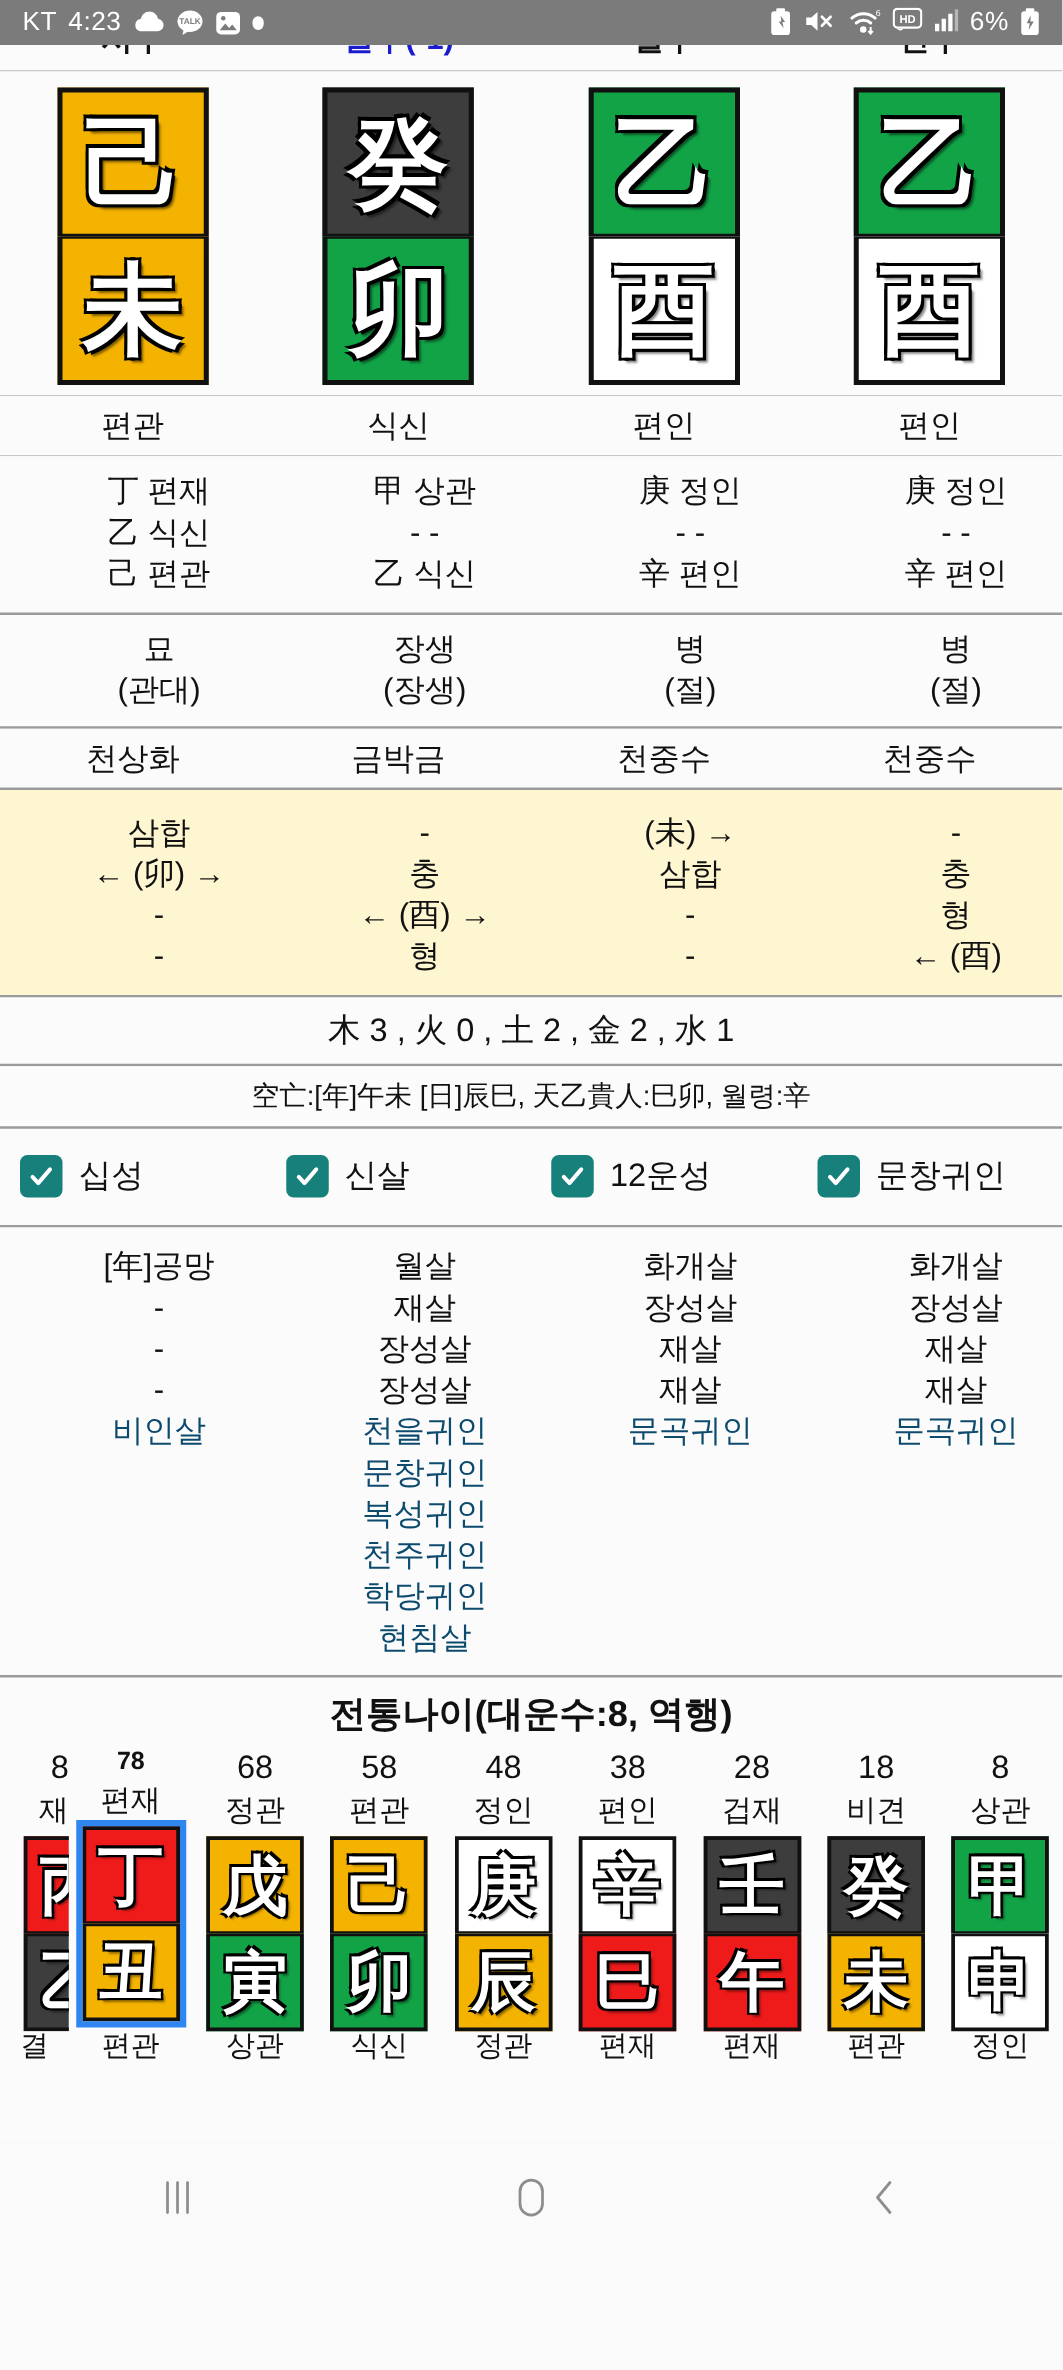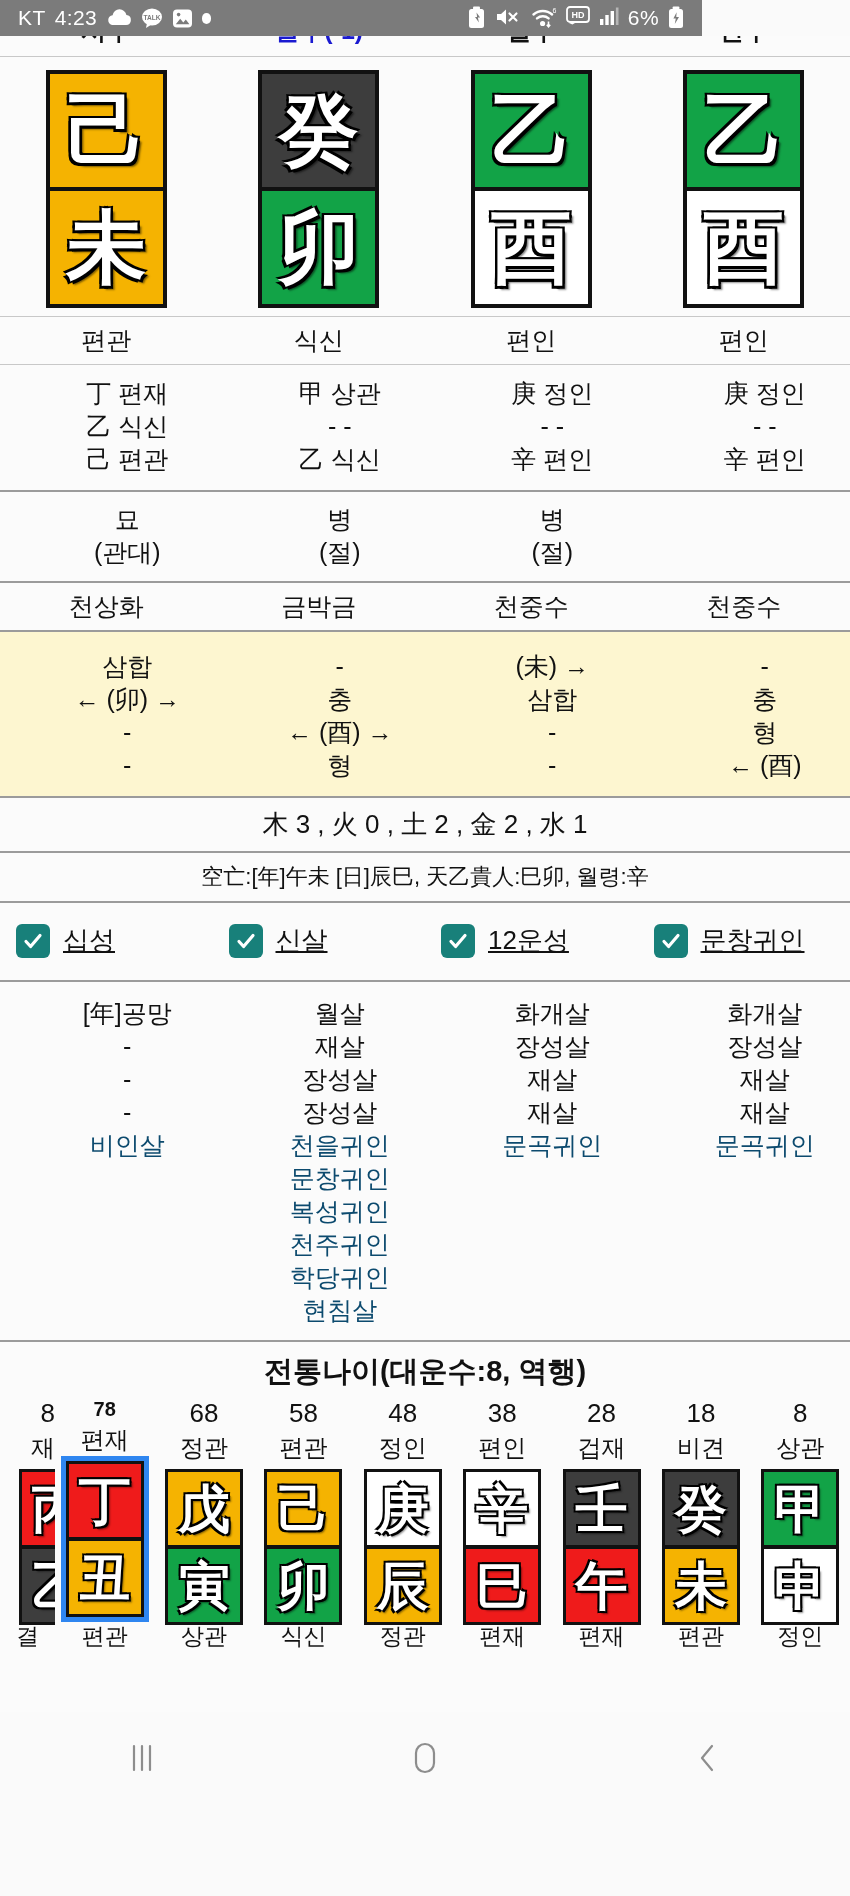--- a/index.html
+++ b/index.html
@@ -6,21 +6,21 @@
   html,body { width:850px; height:1896px; }
   body {
     font-family: "Liberation Sans", "DejaVu Sans", sans-serif;
     background:#fafafa;
     color:#111;
     overflow:hidden;
   }
 
   
   .statusbar {
-    height:36px; width:702px;
+    height:36px; width:850px;
     background:#7b7b7b;
     display:flex; align-items:center;
     padding:0 18px;
     color:#fff;
   }
   .sb-left { display:flex; align-items:center; gap:9px; flex:1; }
   .sb-right { display:flex; align-items:flex-start; gap:9px; }
   .sb-text { font-size:21px; letter-spacing:.4px; }
   .sb-icon { display:inline-flex; align-items:center; justify-content:center; }
   .sb-icon svg { display:block; }
@@ -71,21 +71,21 @@
   .fullrow.small { font-size:22px; }
 
   
   .checks { display:grid; grid-template-columns:repeat(4,1fr); padding:20px 0 22px; }
   .chk { display:flex; align-items:center; gap:13px; padding-left:16px; }
   .chkbox {
     width:34px; height:34px; border-radius:6px; background:#18807a;
     display:flex; align-items:center; justify-content:center; flex:0 0 auto;
   }
   .chkbox svg { display:block; }
-  .chk-label { font-size:26px;text-decoration:underline; }
+  .chk-label { font-size:26px; }
 
   
   .dw-title { text-align:center; font-size:29px; font-weight:bold; padding:10px 0 6px; }
   .dw-grid { display:grid; grid-template-columns: 55px repeat(8, 1fr); }
   .dw-col { display:flex; flex-direction:column; align-items:center; }
   .dw-age { font-size:26px; padding-bottom:3px; }
   .dw-age.cur { font-weight:bold; font-size:20px; }
   .dw-ss  { font-size:24px; padding-bottom:5px; }
   .dw-cards { display:flex; flex-direction:column; align-items:center; }
   .dw-card {
@@ -267,20 +267,24 @@
     </div>
   </div>
   <div class="hr"></div>
 
   <div class="row4 sec" style="padding:4px 0 5px;">
     <div class="stack">
       <span>묘</span>
       <span>(관대)</span>
     </div>
     <div class="stack">
+      <span>장생</span>
+      <span>(장생)</span>
+    </div>
+    <div class="stack">
       <span>병</span>
       <span>(절)</span>
     </div>
     <div class="stack">
       <span>병</span>
       <span>(절)</span>
     </div>
   </div>
   <div class="hr"></div>
 

